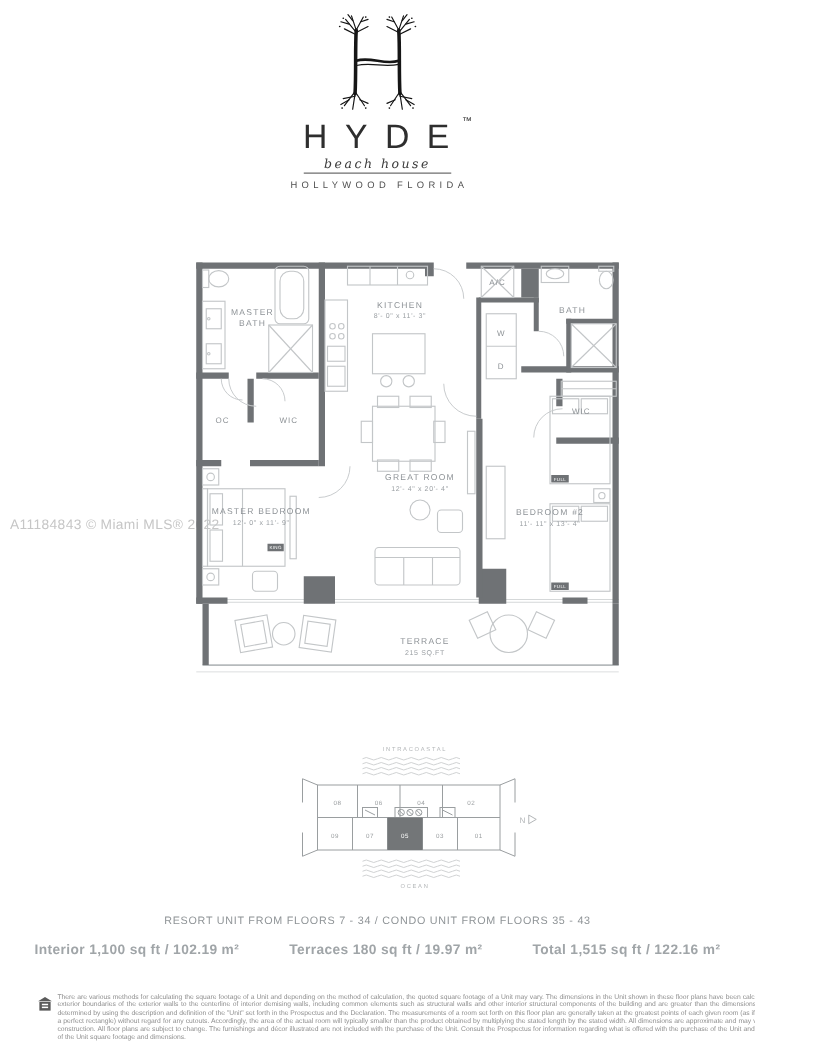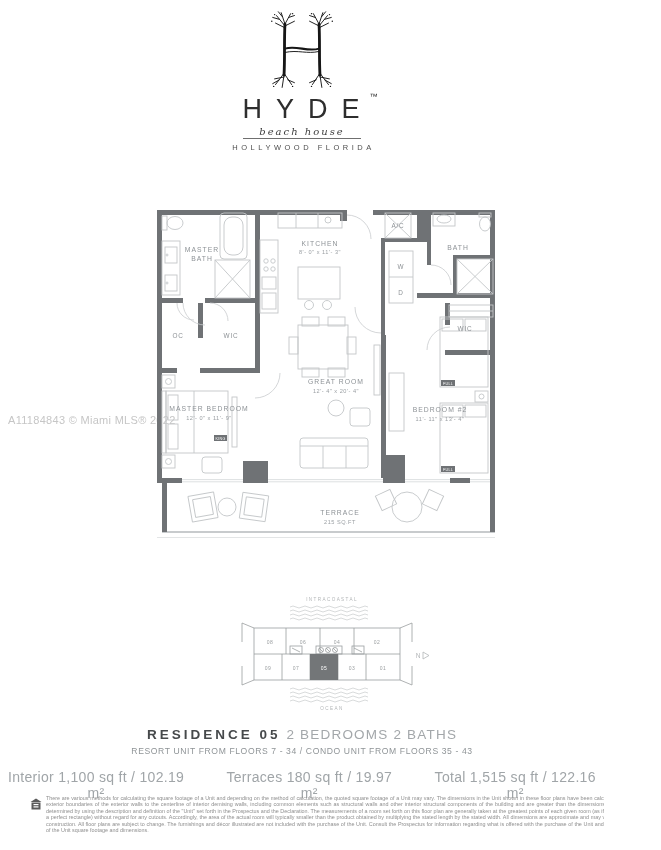--- a/index.html
+++ b/index.html
@@ -32,21 +32,21 @@
   .thin{fill:none;stroke:#cfd2d4;stroke-width:.7;}
   .arc{fill:none;stroke:#c9ccce;stroke-width:.8;}
   .kp{fill:none;stroke:#9a9ea0;stroke-width:.8;}
   .wave{fill:none;stroke:#c9cccd;stroke-width:.7;}
   
   .title-block{position:absolute;left:0;right:0;top:727px;text-align:center;}
   .res-line{font-size:13.5px;}
   .res-main{color:#46494b;font-weight:bold;letter-spacing:3px;}
   .res-sub{color:#a3a7aa;font-weight:400;letter-spacing:1.2px;margin-left:6px;}
   .floors-line{margin-top:4px;font-size:8.6px;letter-spacing:.6px;color:#8f9497;}
-  .stats-row{margin-top:13px;display:flex;justify-content:center;gap:26px;font-size:14px;color:#a0a5a8;letter-spacing:.3px;}
+  .stats-row{margin-top:13px;display:flex;justify-content:center;gap:40px;font-size:11px;color:#a0a5a8;letter-spacing:.3px;font-weight:bold;}
   
   .disclaimer{position:absolute;left:30px;top:795px;width:610px;display:flex;gap:4px;}
   .eh-icon{flex:0 0 12px;margin-top:1px;}
   .disc-text{font-size:5.4px;line-height:1.2;color:#8f8f8f;text-align:justify;}
 </style>
 </head>
 <body>
 
 <div class="page">
 
@@ -372,23 +372,20 @@
     <g>
       <path class="wave" d="M58,95 q3,-2 6,0 t6,0 t6,0 t6,0 t6,0 t6,0 t6,0 t6,0 t6,0 t6,0 t6,0 t6,0 t6,0"></path>
       <path class="wave" d="M58,99 q3,-2 6,0 t6,0 t6,0 t6,0 t6,0 t6,0 t6,0 t6,0 t6,0 t6,0 t6,0 t6,0 t6,0"></path>
       <path class="wave" d="M58,103 q3,-2 6,0 t6,0 t6,0 t6,0 t6,0 t6,0 t6,0 t6,0 t6,0 t6,0 t6,0 t6,0 t6,0"></path>
       <path class="wave" d="M58,107 q3,-2 6,0 t6,0 t6,0 t6,0 t6,0 t6,0 t6,0 t6,0 t6,0 t6,0 t6,0 t6,0 t6,0"></path>
     </g>
     <text class="kp-lbl" x="100" y="116">OCEAN</text>
   </svg>
 
   <div class="title-block">
-    <div class="res-line">
-      <span class="res-main">RESIDENCE 05</span><span class="res-sub">2 BEDROOMS 2 BATHS</span>
-    </div>
     <div class="floors-line">RESORT UNIT FROM FLOORS 7 - 34 / CONDO UNIT FROM FLOORS 35 - 43</div>
     <div class="stats-row">
       <span>Interior 1,100 sq ft / 102.19 m²</span>
       <span>Terraces 180 sq ft / 19.97 m²</span>
       <span>Total 1,515 sq ft / 122.16 m²</span>
     </div>
   </div>
 
   <div class="disclaimer">
     <span class="eh-icon">

